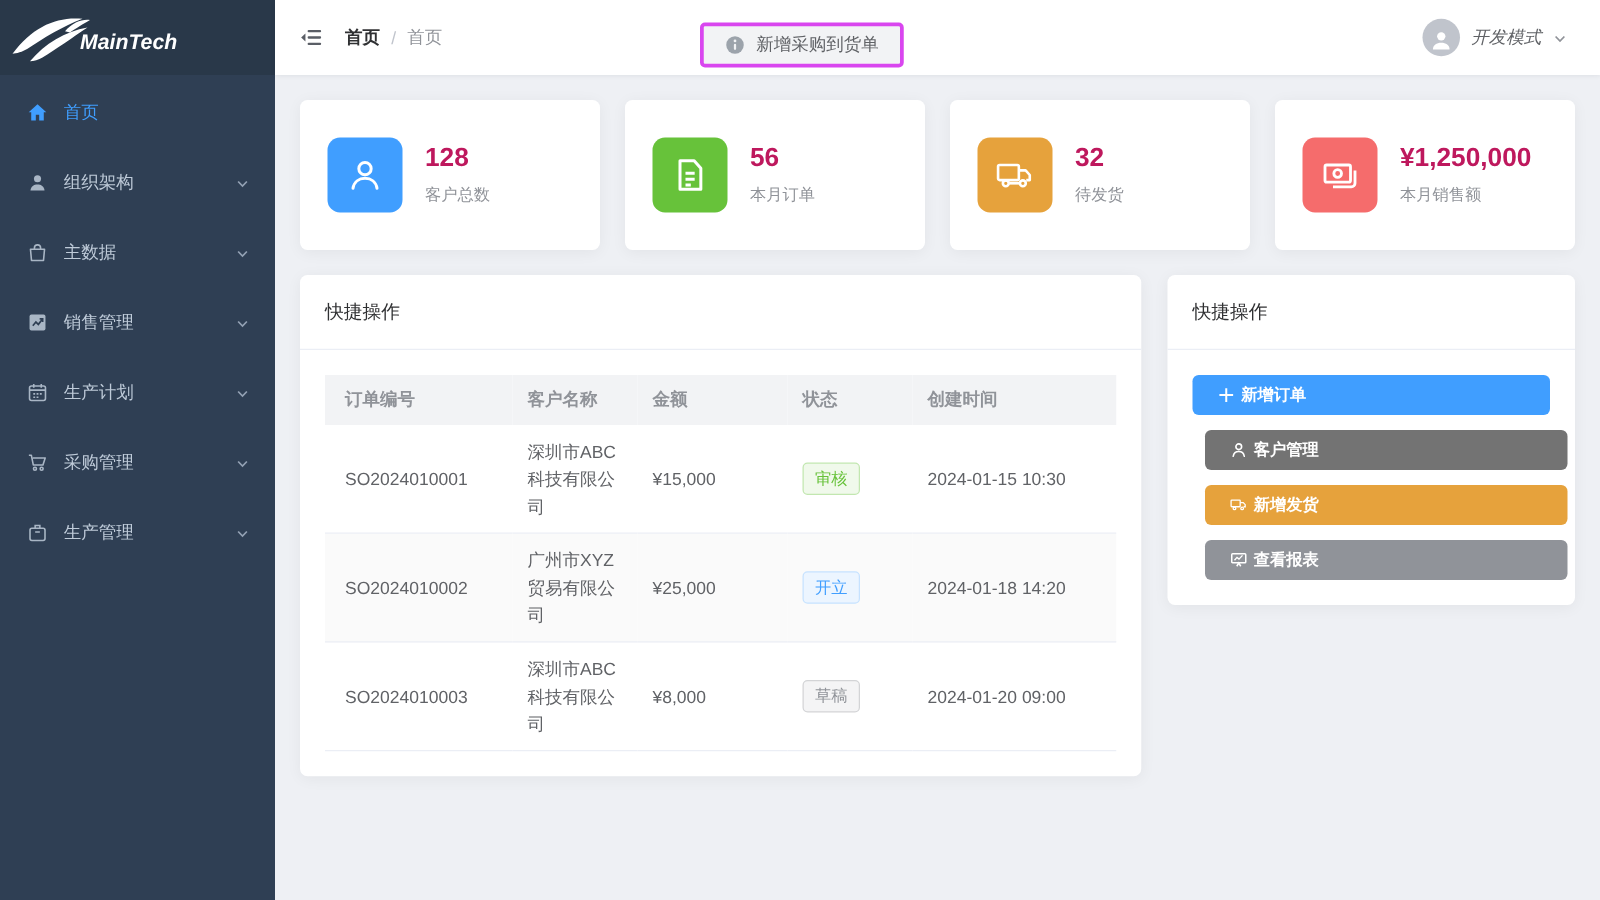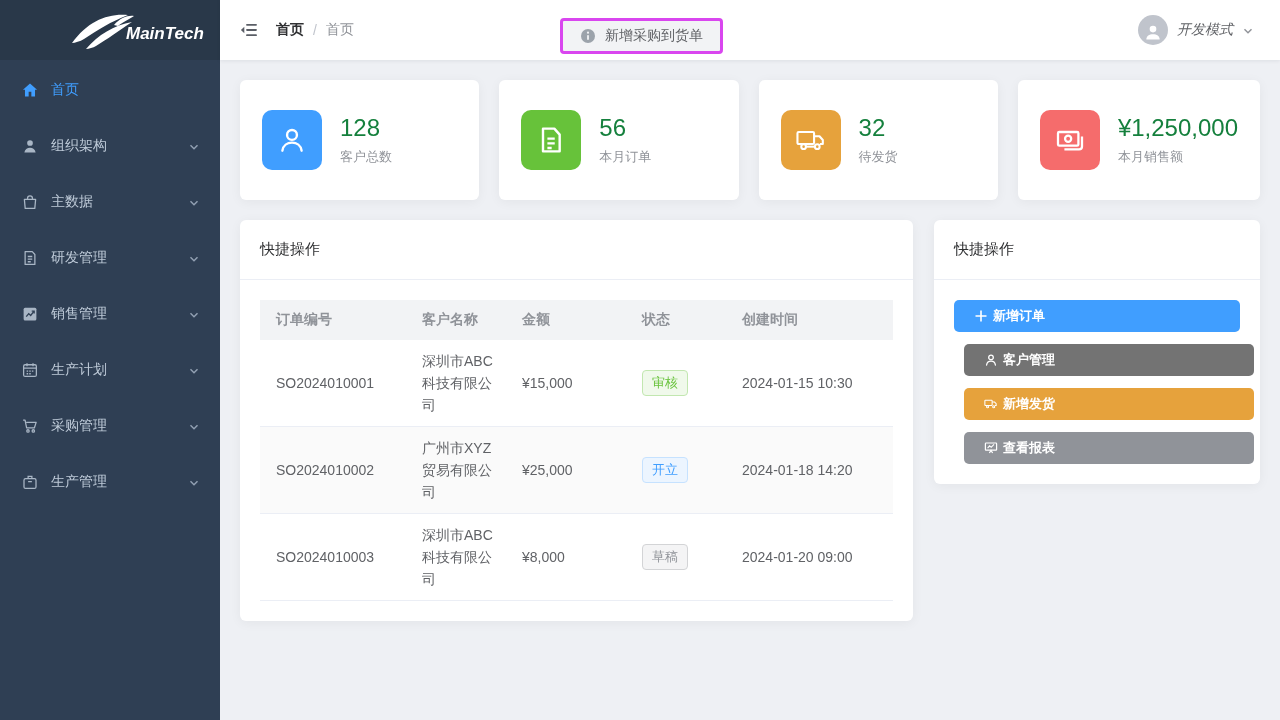--- a/index.html
+++ b/index.html
@@ -3,21 +3,21 @@
 <meta charset="utf-8">
 <style>
   * { box-sizing: border-box; margin: 0; padding: 0; }
   html, body { width: 1280px; height: 720px; overflow: hidden; }
   body { font-family: "Liberation Sans", "DejaVu Sans", sans-serif; background: #eef0f4; color: #303133; }
 
   .app { display: flex; width: 1280px; height: 720px; }
 
   
   .sidebar { width: 220px; flex-shrink: 0; background: #2f3f54; display: flex; flex-direction: column; }
-  .logo { height: 60px; background: #293849; display: flex; align-items: center; justify-content: flex-end; }
+  .logo { height: 60px; background: #293849; display: flex; align-items: center; justify-content: flex-start; }
   .menu { padding-top: 2px; }
   .menu-item { height: 56px; display: flex; align-items: center; padding: 0 20px; color: #bfcbd9; font-size: 14px; cursor: pointer; }
   .menu-item .mi-icon { width: 20px; height: 20px; margin-right: 11px; display: flex; align-items: center; justify-content: center; color: #a9b6c5; flex-shrink: 0; }
   .menu-item .mi-icon svg { width: 18px; height: 18px; }
   .menu-item .mi-label { flex: 1; }
   .menu-item .mi-caret { width: 12px; height: 12px; color: #93a1b3; }
   .menu-item.active { color: #409eff; }
   .menu-item.active .mi-icon { color: #409eff; }
 
   
@@ -38,21 +38,21 @@
   .userbox .u-caret { width: 12px; height: 12px; color: #909399; }
 
   .content { flex: 1; padding: 20px; background: #eef0f4; overflow: hidden; }
 
   
   .stats { display: grid; grid-template-columns: repeat(4, 1fr); gap: 20px; margin-bottom: 20px; }
   .stat-card { background: #fff; border-radius: 6px; height: 120px; display: flex; align-items: center; padding: 0 22px; box-shadow: 0 2px 12px rgba(0,0,0,.05); }
   .stat-icon { width: 60px; height: 60px; border-radius: 10px; display: flex; align-items: center; justify-content: center; flex-shrink: 0; }
   .stat-icon svg { width: 32px; height: 32px; }
   .stat-meta { margin-left: 18px; min-width: 0; }
-  .stat-value { font-size: 24px; font-weight: 400; color: #15803d; line-height: 1.15; white-space: nowrap; }
+  .stat-value { font-size: 21px; font-weight: 700; color: #be185d; line-height: 1.15; white-space: nowrap; }
   .stat-label { font-size: 13px; color: #909399; margin-top: 7px; }
 
   
   .panels { display: grid; grid-template-columns: 673px 1fr; gap: 21px; align-items: start; }
   .card { background: #fff; border-radius: 6px; box-shadow: 0 2px 12px rgba(0,0,0,.05); }
   .card-header { height: 60px; display: flex; align-items: center; padding: 0 20px; border-bottom: 1px solid #ebeef5; font-size: 15px; color: #303133; }
   .card-body { padding: 20px; }
 
   
   table { width: 100%; border-collapse: collapse; table-layout: fixed; font-size: 14px; }
@@ -117,32 +117,20 @@
               <path d="M4.5 8.5h15l-1.1 12H5.6z" stroke-linejoin="round"></path>
               <path d="M8.7 8.5V7.2a3.3 3.3 0 016.6 0v1.3"></path>
             </svg>
         </span>
         <span class="mi-label">主数据</span>
         <span class="mi-caret"><svg viewBox="0 0 12 12" fill="none" stroke="currentColor" stroke-width="1.4">
               <path d="M2.5 4.2L6 7.8l3.5-3.6"></path>
             </svg></span>
       </div>
 
-      <div class="menu-item">
-        <span class="mi-icon">
-          <svg viewBox="0 0 24 24" fill="none" stroke="currentColor" stroke-width="1.7">
-              <path d="M5.5 3.5h9.5l3.5 3.8v13.2H5.5z" stroke-linejoin="round"></path>
-              <path d="M9 10h6M9 13.5h6M9 17h4"></path>
-            </svg>
-        </span>
-        <span class="mi-label">研发管理</span>
-        <span class="mi-caret"><svg viewBox="0 0 12 12" fill="none" stroke="currentColor" stroke-width="1.4">
-              <path d="M2.5 4.2L6 7.8l3.5-3.6"></path>
-            </svg></span>
-      </div>
 
       <div class="menu-item">
         <span class="mi-icon">
           <svg viewBox="0 0 24 24">
               <rect x="3.5" y="3.5" width="17" height="17" rx="2" fill="currentColor"></rect>
               <path d="M7 15.5l3.3-4 2.6 2.5 4.3-5.5" stroke="#2f3f54" stroke-width="1.8" fill="none"></path>
               <path d="M14.3 8.2h3.2v3.2" stroke="#2f3f54" stroke-width="1.8" fill="none"></path>
             </svg>
         </span>
         <span class="mi-label">销售管理</span>

